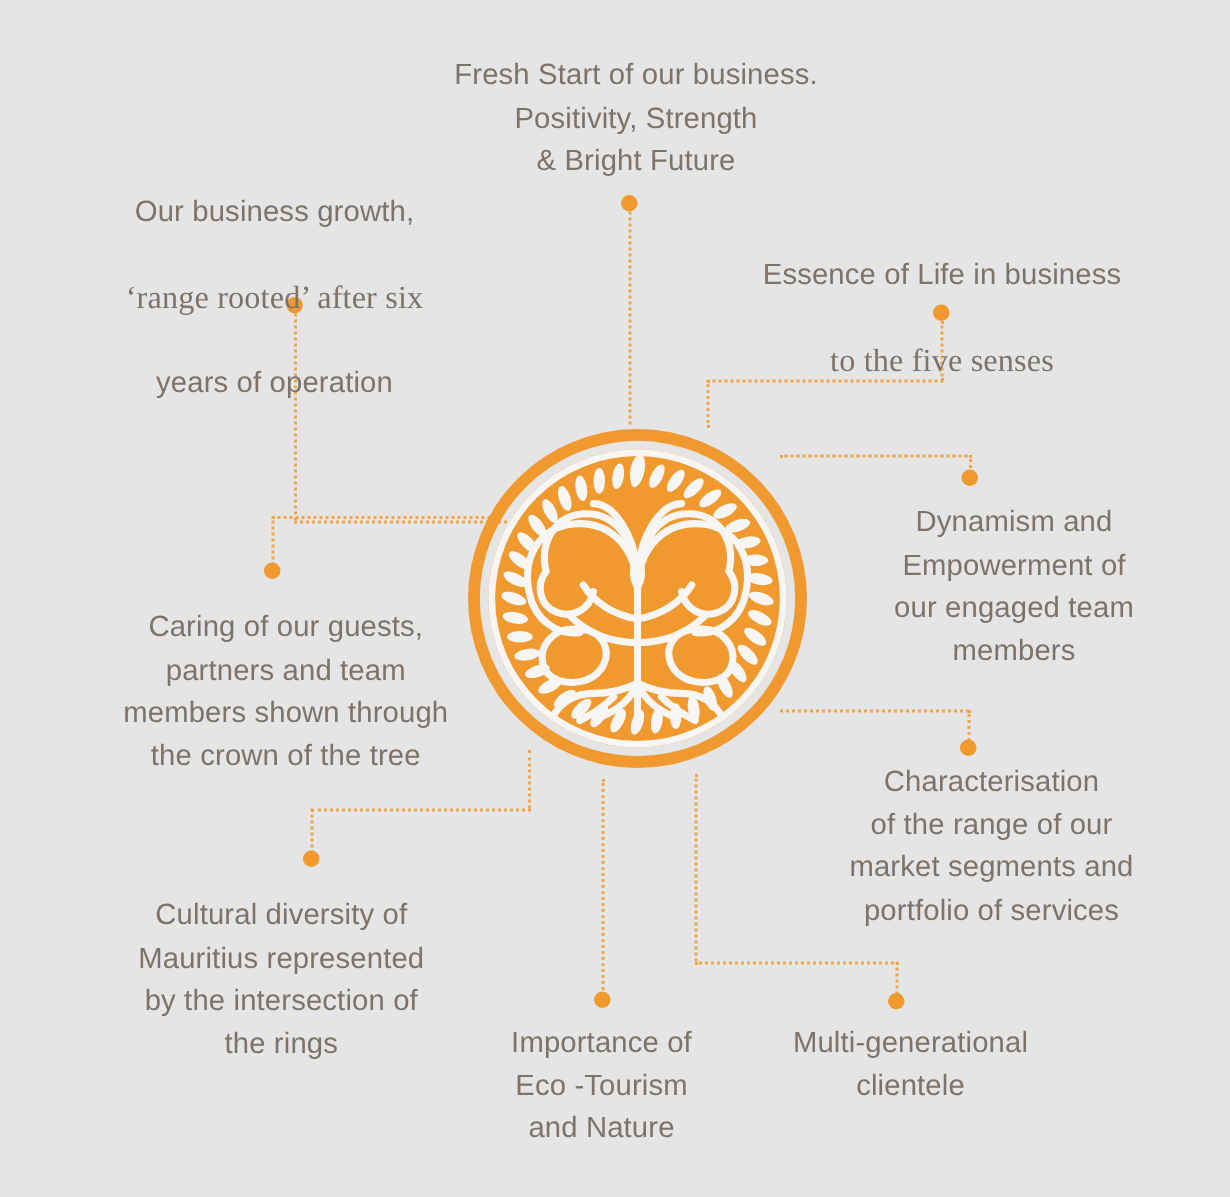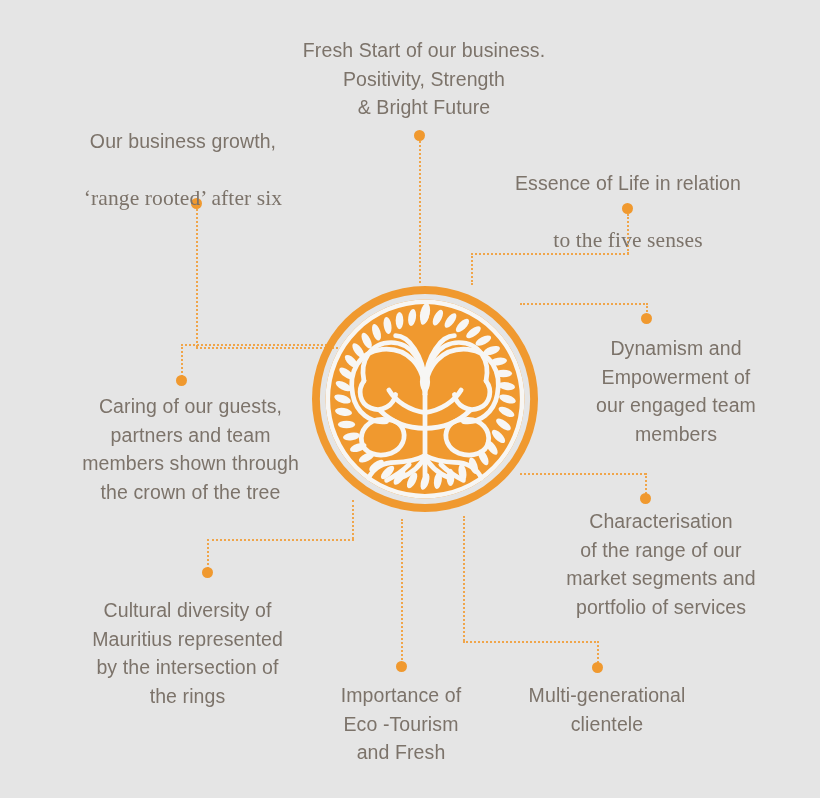--- a/index.html
+++ b/index.html
@@ -197,47 +197,48 @@
     </svg>
   </div>
 
   <div class="label" style="left:269px; top:36px; width:310px;">Fresh Start of our business.
 Positivity,  Strength
 &amp; Bright Future</div>
 
   <div class="label" style="left:43px; top:98px; width:280px;">
     <div>Our business growth,</div>
     <div class="serif-line">‘range rooted’ after six</div>
+    <div>years of operation</div>
   </div>
 
   <div class="label" style="left:483px; top:140px; width:290px;">
-    <div>Essence of Life in relation</div>
+    <div>Essence of Life in business</div>
     <div class="serif-line">to the five senses</div>
   </div>
 
   <div class="label" style="left:541px; top:334px; width:270px;">Dynamism and
 Empowerment of
 our engaged team
 members</div>
 
-  <div class="label" style="left:58px; top:392px; width:265px;text-align:center;">Caring of our guests,
+  <div class="label" style="left:58px; top:404px; width:265px;text-align:center;">Caring of our guests,
 partners and team
 members shown through
 the crown of the tree</div>
 
   <div class="label" style="left:46px; top:596px; width:283px;">Cultural diversity of
 Mauritius  represented
 by the intersection of
 the rings</div>
 
   <div class="label" style="left:531px; top:507px; width:260px;">Characterisation
 of the range of our
 market segments and
 portfolio of services</div>
 
   <div class="label" style="left:306px; top:681px; width:190px;">Importance of
 Eco -Tourism
-and Fresh</div>
+and Nature</div>
 
   <div class="label" style="left:497px; top:681px; width:220px;">Multi-generational
 clientele</div>
 
 </div>
 
 </body></html>

